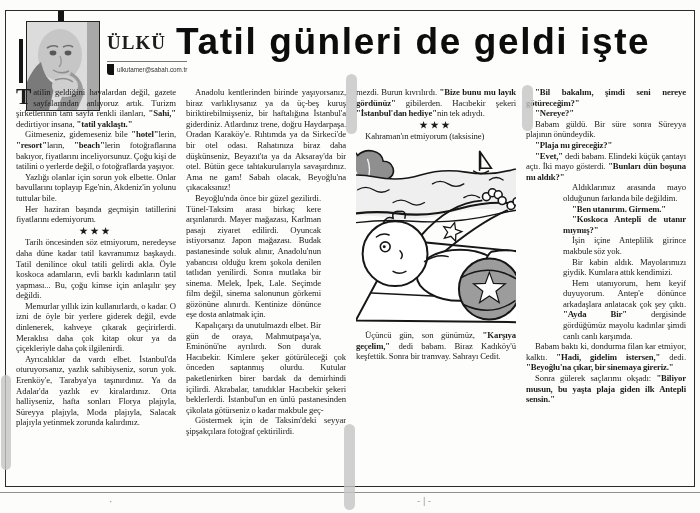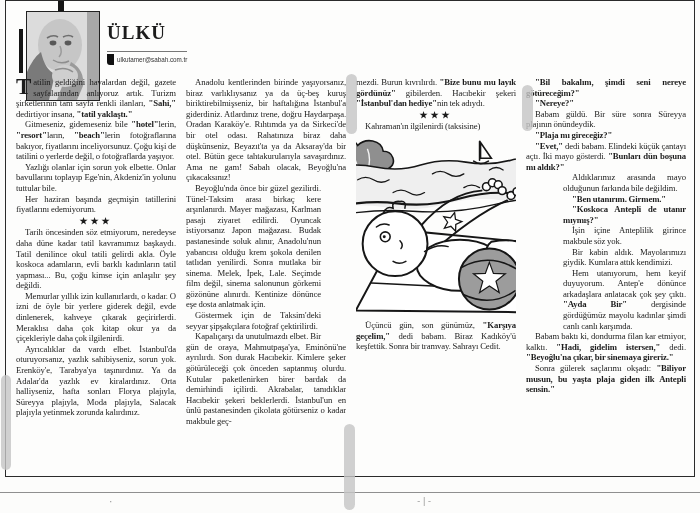--- a/index.html
+++ b/index.html
@@ -1,20 +1,20 @@
 <!DOCTYPE html>
 <html><head>
 <meta charset="utf-8">
 <style>
   html,body{margin:0;padding:0;}
   body{width:700px;height:513px;overflow:hidden;background:#f7f7f5;
        font-family:"Liberation Serif",serif;color:#1c1c1c;}
   .scan{position:relative;width:700px;height:513px;background:#fcfcfb;}
 
-  .article{position:absolute;left:5px;top:0;width:690px;height:477px;
+  .article{position:absolute;left:5px;top:10px;width:690px;height:477px;
            border:1px solid #2b2b2b;background:#fdfdfc;box-sizing:border-box;overflow:hidden;}
 
   .tick-top{position:absolute;left:52px;top:-2px;width:6px;height:27px;background:#151515;}
   .photo-bracket{position:absolute;left:13px;top:28px;width:4px;height:44px;background:#151515;}
 
   .author-box{position:absolute;left:20px;top:10px;width:152px;}
   .author-row{display:flex;}
   .photo{width:72px;height:88px;border:1px solid #222;background:#dcdcdc;flex:0 0 auto;}
   .name-block{padding:10px 0 0 7px;flex:1;}
   .author-name{font-weight:bold;font-size:19px;line-height:24px;letter-spacing:1px;}
@@ -86,43 +86,44 @@
             <div>ÜLKÜ</div>
           </div>
           <div class="email-strip">
             <span class="email-tab"></span>
             <span class="email-text">ulkutamer@sabah.com.tr</span>
           </div>
         </div>
       </div>
     </div>
 
+    <h1 class="headline">Tatil günleri de geldi işte</h1>
 
     <div class="body-cols">
       <div class="col">
           <p class="noindent"><span class="dropcap">T</span>atilin geldiğini havalardan değil, gazete sayfalarından anlıyoruz artık. Turizm şirketlerinin tam sayfa renkli ilanları, <b>"Sahi,"</b> dedirtiyor insana, <b>"tatil yaklaştı."</b></p>
           <p>Gitmeseniz, gidemeseniz bile <b>"hotel"</b>lerin, <b>"resort"</b>ların, <b>"beach"</b>lerin fotoğraflarına bakıyor, fiyatlarını inceliyorsunuz. Çoğu kişi de tatilini o yerlerde değil, o fotoğraflarda yaşıyor.</p>
           <p>Yazlığı olanlar için sorun yok elbette. Onlar bavullarını toplayıp Ege'nin, Akdeniz'in yolunu tuttular bile.</p>
           <p>Her haziran başında geçmişin tatillerini fiyatlarını edemiyorum.</p>
           <div class="stars">★★★</div>
           <p>Tarih öncesinden söz etmiyorum, neredeyse daha düne kadar tatil kavramımız başkaydı. Tatil denilince okul tatili gelirdi akla. Öyle koskoca adamların, evli barklı kadınların tatil yapması... Bu, çoğu kimse için anlaşılır şey değildi.</p>
           <p>Memurlar yıllık izin kullanırlardı, o kadar. O izni de öyle bir yerlere giderek değil, evde dinlenerek, kahveye çıkarak geçirirlerdi. Meraklısı daha çok kitap okur ya da çiçekleriyle daha çok ilgilenirdi.</p>
           <p>Ayrıcalıklar da vardı elbet. İstanbul'da oturuyorsanız, yazlık sahibiyseniz, sorun yok. Erenköy'e, Tarabya'ya taşınırdınız. Ya da Adalar'da yazlık ev kiralardınız. Orta halliyseniz, hafta sonları Florya plajıyla, Süreyya plajıyla, Moda plajıyla, Salacak plajıyla yetinmek zorunda kalırdınız.</p>
         </div>
       <div class="col">
           <p>Anadolu kentlerinden birinde yaşıyorsanız, biraz varlıklıysanız ya da üç-beş kuruş biriktirebilmişseniz, bir haftalığına İstanbul'a giderdiniz. Atlardınız trene, doğru Haydarpaşa. Oradan Karaköy'e. Rıhtımda ya da Sirkeci'de bir otel odası. Rahatınıza biraz daha düşkünseniz, Beyazıt'ta ya da Aksaray'da bir otel. Bütün gece tahtakurularıyla savaşırdınız. Ama ne gam! Sabah olacak, Beyoğlu'na çıkacaksınız!</p>
           <div class="wrapfloat right" style="width: 22px; height: 150px;"></div>
           <p>Beyoğlu'nda önce bir güzel gezilirdi. Tünel-Taksim arası birkaç kere arşınlanırdı. Mayer mağazası, Karlman pasajı ziyaret edilirdi. Oyuncak istiyorsanız Japon mağazası. Budak pastanesinde soluk alınır, Anadolu'nun yabancısı olduğu krem şokola denilen tatlıdan yenilirdi. Sonra mutlaka bir sinema. Melek, İpek, Lale. Seçimde film değil, sinema salonunun görkemi gözönüne alınırdı. Kentinize dönünce eşe dosta anlatmak için.</p>
+          <p>Kapalıçarşı da unutulmazdı elbet. Bir gün de oraya, Mahmutpaşa'ya, Eminönü'ne ayrılırdı. Son durak Hacıbekir. Kimlere şeker götürüleceği çok önceden saptanmış olurdu. Kutular paketlenirken birer bardak da demirhindi içilirdi. Akrabalar, tanıdıklar Hacıbekir şekeri beklerlerdi. İstanbul'un en ünlü pastanesinden çikolata götürseniz o kadar makbule geç-</p>
           <p>Göstermek için de Taksim'deki seyyar şipşakçılara fotoğraf çektirilirdi.</p>
-          <p>Kapalıçarşı da unutulmazdı elbet. Bir gün de oraya, Mahmutpaşa'ya, Eminönü'ne ayrılırdı. Son durak Hacıbekir. Kimlere şeker götürüleceği çok önceden saptanmış olurdu. Kutular paketlenirken birer bardak da demirhindi içilirdi. Akrabalar, tanıdıklar Hacıbekir şekeri beklerlerdi. İstanbul'un en ünlü pastanesinden çikolata götürseniz o kadar makbule geç-</p>
         </div>
       <div class="col">
           <p class="noindent">mezdi. Burun kıvrılırdı. <b>"Bize bunu mu layık gördünüz"</b> gibilerden. Hacıbekir şekeri <b>"İstanbul'dan hediye"</b>nin tek adıydı.</p>
           <div class="stars">★★★</div>
-          <p>Kahraman'ın ilgilenirdi (taksisine)</p>
+          <p>Kahraman'ın etmiyorum (taksisine)</p>
   <div class="artblock">
     <svg viewBox="0 0 230 182" fill="none" stroke="#161616" stroke-width="1.6" stroke-linecap="round">
       <g>
         <path d="M186 9 l6 5 M197 3 l0 8 M209 9 l-6 5 M182 18 l8 -1 M212 17 l-8 0"></path>
       </g>
       <g>
         <path d="M-14 14 C-6 2 10 0 16 10 C24 2 40 4 42 16 C52 16 56 28 48 33 C52 44 38 51 28 44 C16 53 -8 48 -14 36 Z" fill="#8f8f8f"></path>
         <path d="M6 16 q10 8 10 20 M26 14 q4 10 0 22" stroke="#f4f4f4" stroke-width="1.4"></path>
       </g>
       <g>

